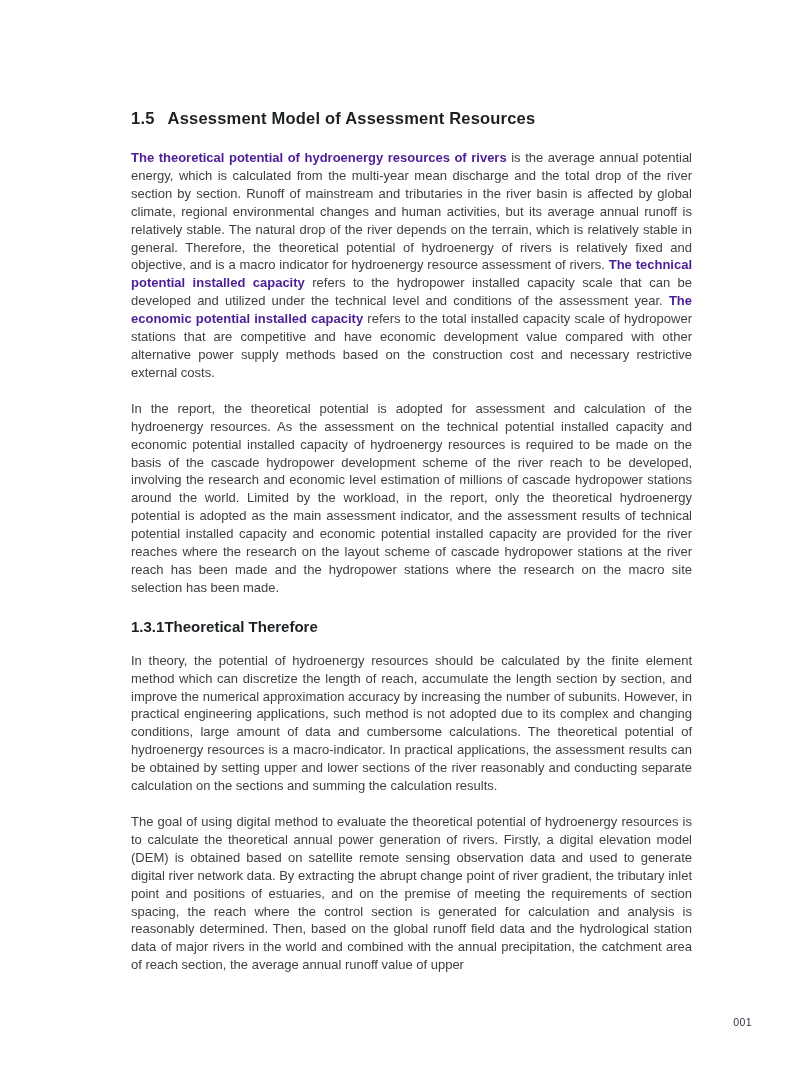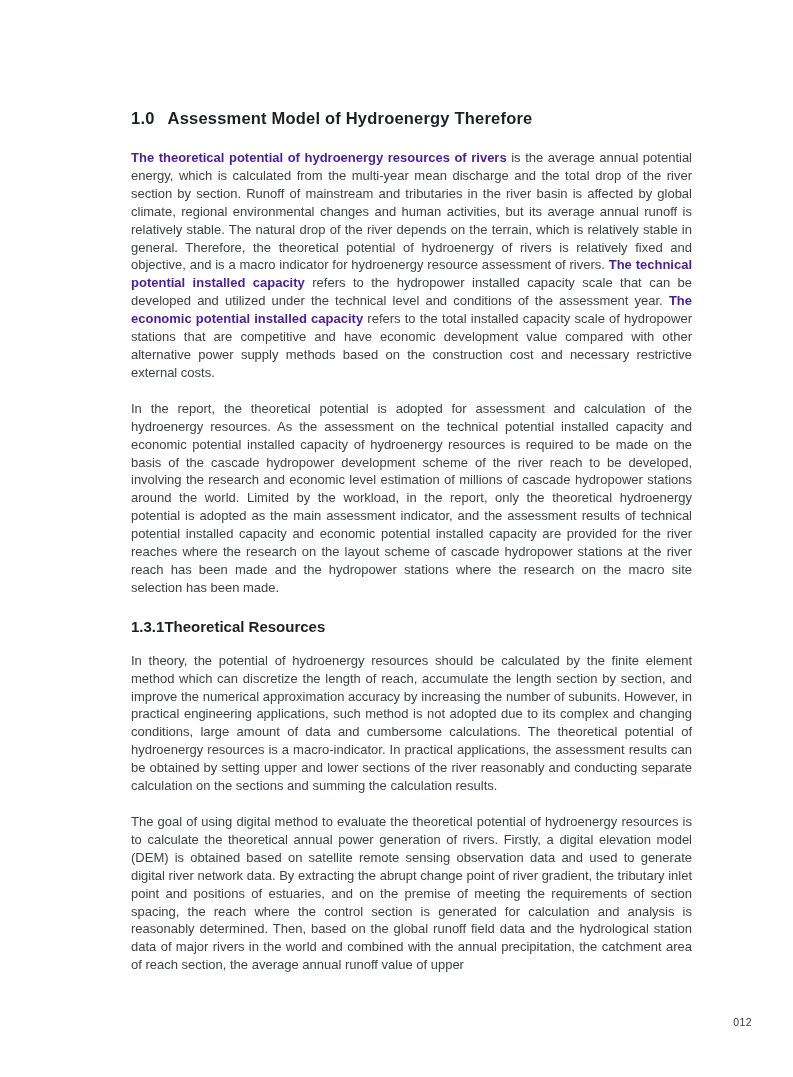--- a/index.html
+++ b/index.html
@@ -60,26 +60,26 @@
     letter-spacing: 0.4px;
     color: #2e3440;
   }
 </style>
 </head>
 <body>
 
 <div class="page">
 
   <h1 class="h1">
-    <span class="num">1.0</span><span>Assessment Model of Hydroenergy Therefore</span>
+    <span class="num">1.5</span><span>Assessment Model of Assessment Resources</span>
   </h1>
 
   <div class="blocks" id="blocks">
       <p><b>The theoretical potential of hydroenergy resources of rivers</b><span> is the average annual potential energy, which is calculated from the multi-year mean discharge and the total drop of the river section by section. Runoff of mainstream and tributaries in the river basin is affected by global climate, regional environmental changes and human activities, but its average annual runoff is relatively stable. The natural drop of the river depends on the terrain, which is relatively stable in general. Therefore, the theoretical potential of hydroenergy of rivers is relatively fixed and objective, and is a macro indicator for hydroenergy resource assessment of rivers. </span><b>The technical potential installed capacity</b><span> refers to the hydropower installed capacity scale that can be developed and utilized under the technical level and conditions of the assessment year. </span><b>The economic potential installed capacity</b><span> refers to the total installed capacity scale of hydropower stations that are competitive and have economic development value compared with other alternative power supply methods based on the construction cost and necessary restrictive external costs.</span></p>
       <p><span>In the report, the theoretical potential is adopted for assessment and calculation of the hydroenergy resources. As the assessment on the technical potential installed capacity and economic potential installed capacity of hydroenergy resources is required to be made on the basis of the cascade hydropower development scheme of the river reach to be developed, involving the research and economic level estimation of millions of cascade hydropower stations around the world. Limited by the workload, in the report, only the theoretical hydroenergy potential is adopted as the main assessment indicator, and the assessment results of technical potential installed capacity and economic potential installed capacity are provided for the river reaches where the research on the layout scheme of cascade hydropower stations at the river reach has been made and the hydropower stations where the research on the macro site selection has been made.</span></p>
-      <h2><span class="num">1.3.1</span><span>Theoretical Resources</span></h2>
+      <h2><span class="num">1.3.1</span><span>Theoretical Therefore</span></h2>
       <p><span>In theory, the potential of hydroenergy resources should be calculated by the finite element method which can discretize the length of reach, accumulate the length section by section, and improve the numerical approximation accuracy by increasing the number of subunits. However, in practical engineering applications, such method is not adopted due to its complex and changing conditions, large amount of data and cumbersome calculations. The theoretical potential of hydroenergy resources is a macro-indicator. In practical applications, the assessment results can be obtained by setting upper and lower sections of the river reasonably and conducting separate calculation on the sections and summing the calculation results.</span></p>
       <p><span>The goal of using digital method to evaluate the theoretical potential of hydroenergy resources is to calculate the theoretical annual power generation of rivers. Firstly, a digital elevation model (DEM) is obtained based on satellite remote sensing observation data and used to generate digital river network data. By extracting the abrupt change point of river gradient, the tributary inlet point and positions of estuaries, and on the premise of meeting the requirements of section spacing, the reach where the control section is generated for calculation and analysis is reasonably determined. Then, based on the global runoff field data and the hydrological station data of major rivers in the world and combined with the annual precipitation, the catchment area of reach section, the average annual runoff value of upper</span></p>
     </div>
 
-  <div class="pagenum">012</div>
+  <div class="pagenum">001</div>
 
 </div>
 
 </body></html>

